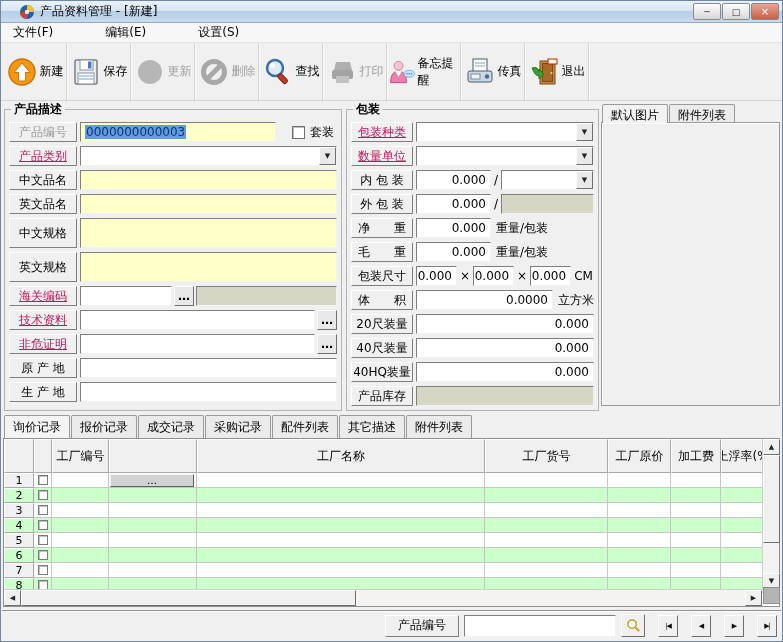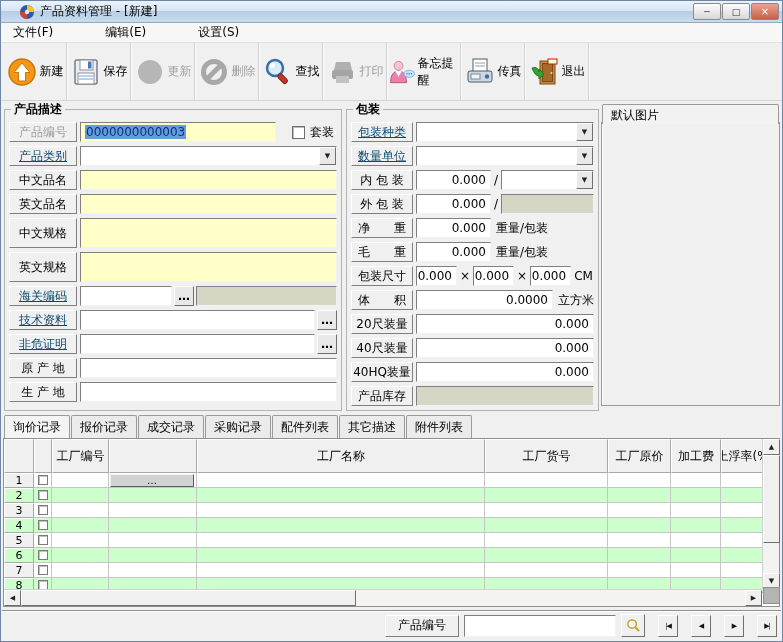--- a/index.html
+++ b/index.html
@@ -49,21 +49,21 @@
   .packaging-group{ left:345px; top:0; width:251px; height:310px; }
 
   .frow { display:flex; align-items:center; margin:4px 4px 0 4px; height:20px; }
   .frow.tall { height:30px; align-items:stretch; }
   .flabel {
     width:68px; min-width:68px; height:100%; margin-right:3px;
     background:#f0f0f0; border:1px solid; border-color:#ffffff #7f7f7f #7f7f7f #ffffff;
     display:flex; align-items:center; justify-content:center; white-space:nowrap; overflow:hidden;
   }
   .packaging-group .flabel { width:62px; min-width:62px; }
-  .flabel.link { color:#0c4a6e; text-decoration:underline; }
+  .flabel.link { color:#be185d; text-decoration:underline; }
   .flabel.dim  { color:#9a9a9a; }
 
   .field {
     height:100%; border:1px solid; border-color:#7f7f7f #f2f2f2 #f2f2f2 #7f7f7f;
     background:#fff; padding:1px 4px; display:flex; align-items:center; overflow:hidden;
   }
   .grow { flex:1; }
   .yellow { background:#ffffc8; }
   .grayed { background:#d6d6c5; }
   .num { justify-content:flex-end; }
@@ -88,21 +88,21 @@
   }
   .sep { margin:0 3px; }
   .unit { margin-left:5px; white-space:nowrap; }
   .w75 { width:75px; min-width:75px; }
   .w92 { width:92px; min-width:92px; }
   .w40 { width:41px; min-width:41px; }
   .vol-input { width:137px; min-width:137px; }
 
   
   .image-panel { position:absolute; left:600px; top:3px; width:179px; height:302px; }
-  .img-tabs { display:flex; height:19px; padding-left:1px;flex-direction:column; }
+  .img-tabs { display:flex; height:19px; padding-left:1px; }
   .img-tab {
     padding:2px 8px 0 8px; border:1px solid #9a9a9a; border-bottom:none;
     border-radius:2px 2px 0 0; background:#ececec; margin-right:1px; white-space:nowrap;
   }
   .img-tab.active { background:#f2f2f2; position:relative; z-index:2; }
   .img-box {
     position:absolute; left:0; right:0; top:18px; bottom:0;
     border:1px solid #9a9a9a; background:#f0f0f0; box-shadow:inset 1px 1px 0 #ffffff;
   }
 

